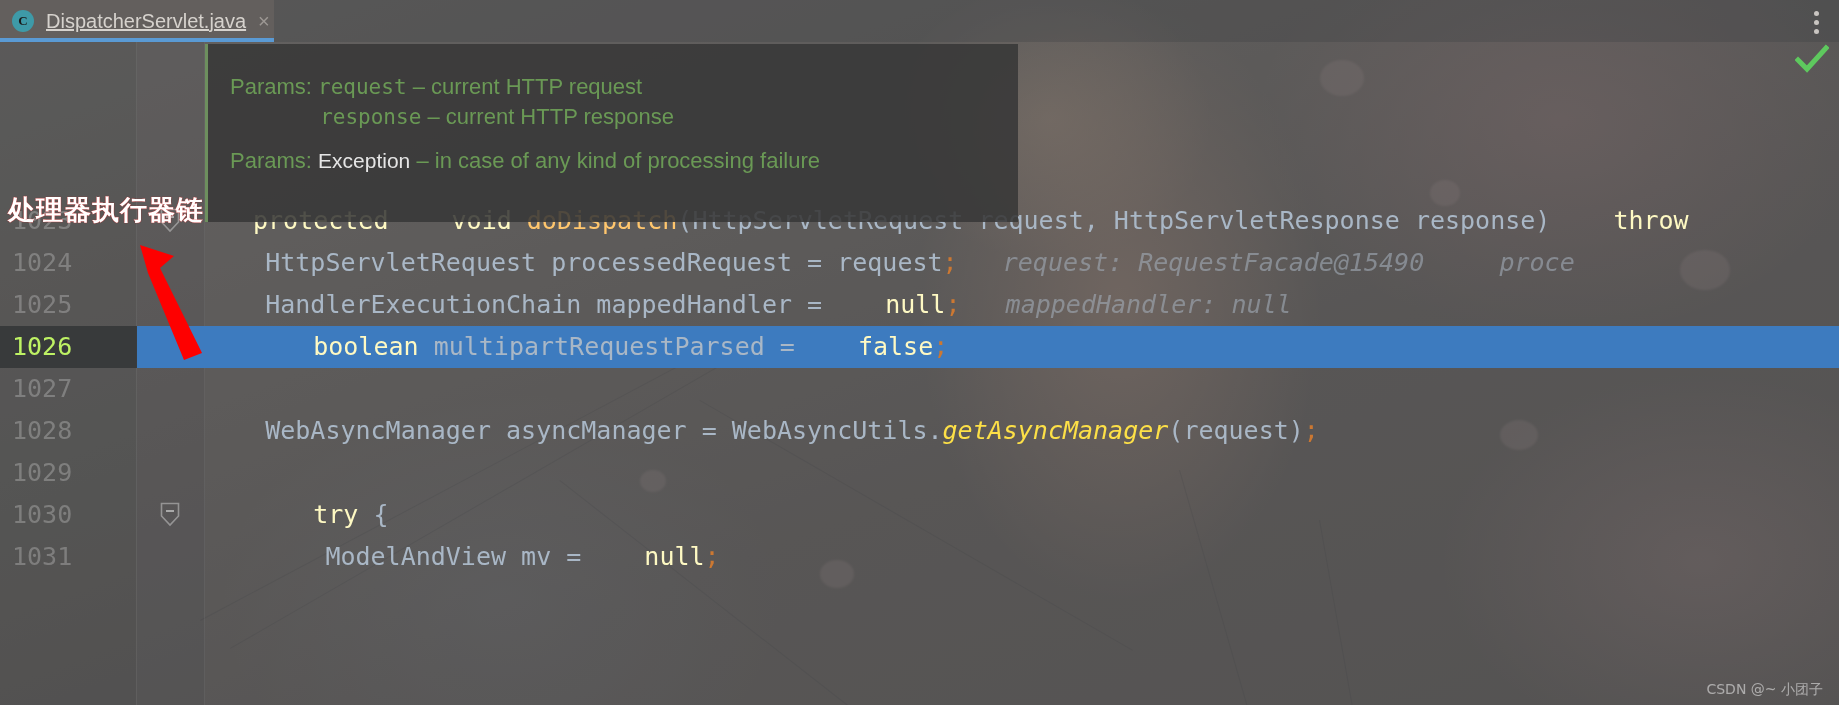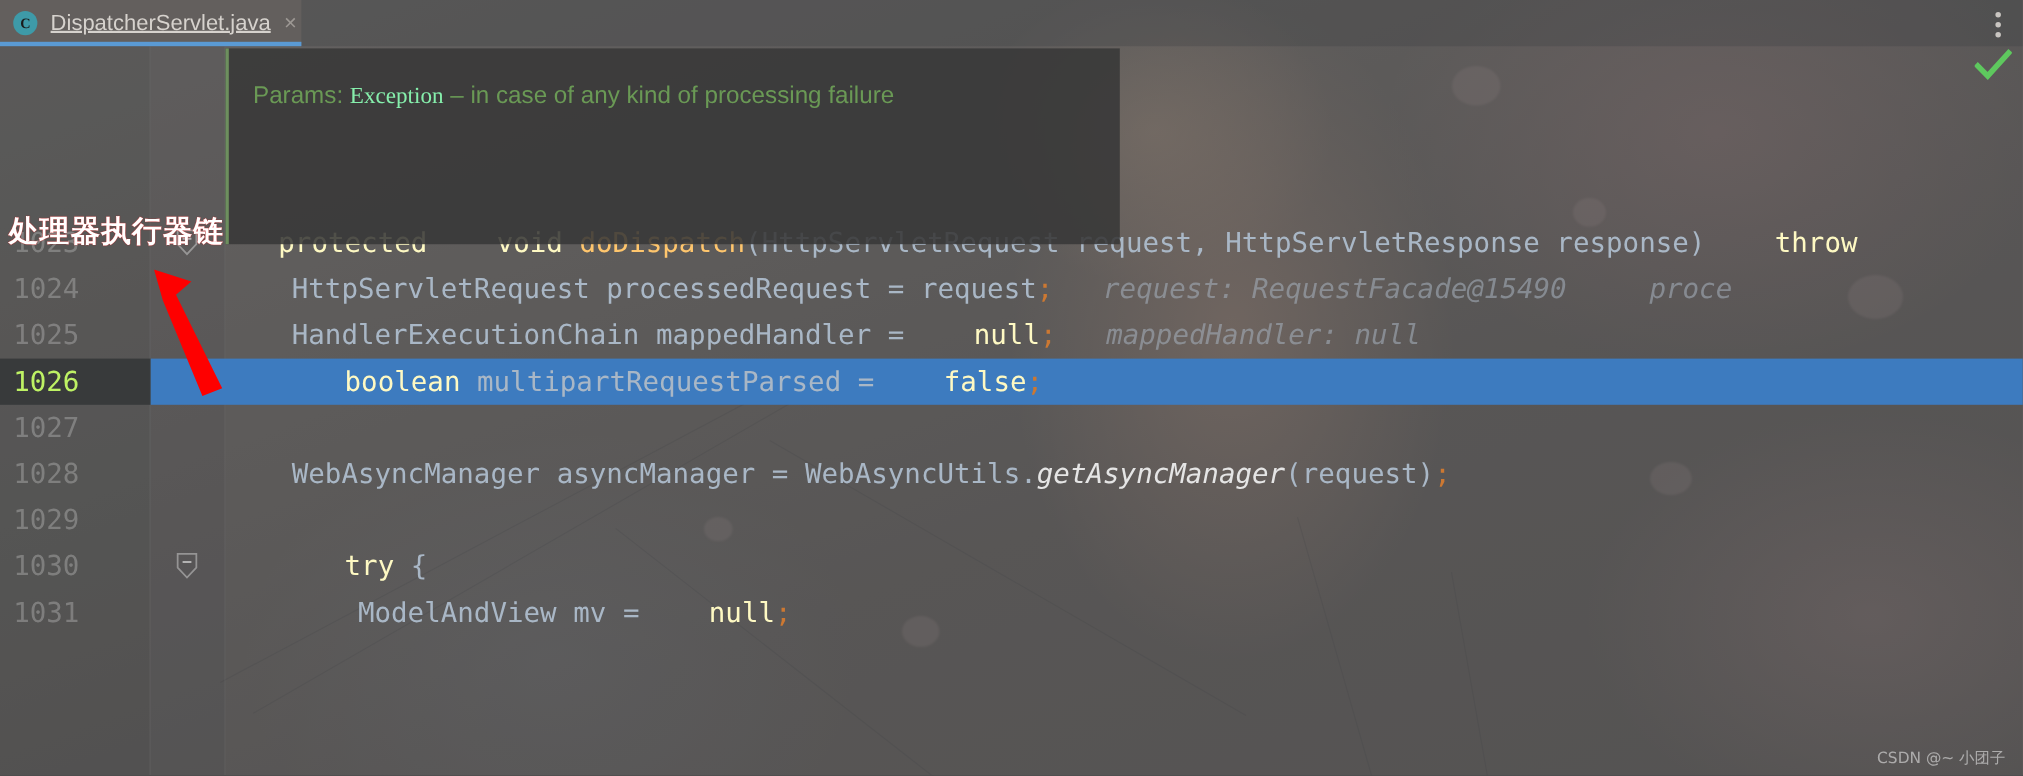--- a/index.html
+++ b/index.html
@@ -149,21 +149,21 @@
     line-height: 42px;
     color: #b6c3d0;
   }
 
   
   .kw   { color: #fef9c3; margin-left: 48px; }        
   .meth { color: #ffc66d; }        
   .typ  { color: #a9b7c6; }        
   .pun  { color: #a9b7c6; }
   .semi { color: #cc7832; }
-  .stat { color: #e5e5e5; font-style: italic; text-align: right; }
+  .stat { color: #fde047; font-style: italic; text-align: right; }
   .hint { color: rgba(160,170,180,0.62); font-style: italic; }
 
   
   .fold {
     position: absolute; left: 160px;
     width: 20px; height: 26px;
     cursor: pointer;
   }
   .fold svg { display: block; }
 
@@ -175,21 +175,21 @@
     border-left: 3px solid #6d8f5e;
     padding: 14px 18px 10px 22px;
     color: #6a9955;
     font-family: "Liberation Sans", sans-serif;
     font-size: 22px;
     line-height: 30px;
     white-space: normal;
   }
   #doc-popup .docline { color: #6a8f4f; }
   #doc-popup .mono { font-family: "DejaVu Sans Mono", "Liberation Mono", monospace; font-size: 21px; }
-  #doc-popup .link { color: #86efac; font-family: Liberation Serif, serif; font-size: 21px; }
+  #doc-popup .link { color: #e5e5e5; font-family: Liberation Sans, sans-serif; font-size: 21px; }
   #doc-popup .section { margin-top: 14px; }
   #doc-popup .indent { display: inline-block; width: 84px; }
 
   
   #annot-text {
     position: absolute; left: 8px; top: 192px;
     color: #ffffff;
     font-size: 27px;
     font-weight: bold;
     font-family: Liberation Mono, monospace;
@@ -236,20 +236,31 @@
             <path d="M1.5 1.5 H18.5 V14 L10 23 L1.5 14 Z" fill="none" stroke="rgba(200,200,200,0.55)" stroke-width="1.6"></path>
             <line x1="6" y1="9" x2="14" y2="9" stroke="rgba(210,210,210,0.75)" stroke-width="1.8"></line>
           </svg></div><div class="codetext"><span class="kw">protected</span><span class="pun"> </span><span class="kw">void</span><span class="pun"> </span><span class="meth">doDispatch</span><span class="pun">(</span><span class="typ">HttpServletRequest</span><span class="pun"> request, </span><span class="typ">HttpServletResponse</span><span class="pun"> response) </span><span class="kw">throw</span></div></div><div class="line-row" style="top: 200px;"><div class="lineno">1024</div><div class="codetext"><span class="typ">    HttpServletRequest</span><span class="pun"> processedRequest </span><span class="pun">= request</span><span class="semi">;</span><span class="hint">   request: RequestFacade@15490     proce</span></div></div><div class="line-row" style="top: 242px;"><div class="lineno">1025</div><div class="codetext"><span class="typ">    HandlerExecutionChain</span><span class="pun"> mappedHandler </span><span class="pun">= </span><span class="kw">null</span><span class="semi">;</span><span class="hint">   mappedHandler: null</span></div></div><div class="line-row current" style="top: 284px;"><div class="gutter-hl"></div><div class="code-hl" style="background: rgb(61, 123, 191);"></div><div class="lineno">1026</div><div class="codetext"><span class="pun">    </span><span class="kw">boolean</span><span class="pun"> multipartRequestParsed </span><span class="pun">= </span><span class="kw">false</span><span class="semi">;</span></div></div><div class="line-row" style="top: 326px;"><div class="lineno">1027</div><div class="codetext"></div></div><div class="line-row" style="top: 368px;"><div class="lineno">1028</div><div class="codetext"><span class="typ">    WebAsyncManager</span><span class="pun"> asyncManager </span><span class="pun">= </span><span class="typ">WebAsyncUtils</span><span class="pun">.</span><span class="stat">getAsyncManager</span><span class="pun">(request)</span><span class="semi">;</span></div></div><div class="line-row" style="top: 410px;"><div class="lineno">1029</div><div class="codetext"></div></div><div class="line-row" style="top: 452px;"><div class="lineno">1030</div><div class="fold" style="top: 8px;"><svg width="20" height="26" viewBox="0 0 20 26">
             <path d="M1.5 1.5 H18.5 V14 L10 23 L1.5 14 Z" fill="none" stroke="rgba(200,200,200,0.55)" stroke-width="1.6"></path>
             <line x1="6" y1="9" x2="14" y2="9" stroke="rgba(210,210,210,0.75)" stroke-width="1.8"></line>
           </svg></div><div class="codetext"><span class="pun">    </span><span class="kw">try</span><span class="pun"> {</span></div></div><div class="line-row" style="top: 494px;"><div class="lineno">1031</div><div class="codetext"><span class="typ">        ModelAndView</span><span class="pun"> mv </span><span class="pun">= </span><span class="kw">null</span><span class="semi">;</span></div></div></div>
 
   <div id="doc-popup">
     <div class="section">
       <span>Params:</span>
+      <span class="mono">request</span>
+      <span>–</span>
+      <span>current HTTP request</span>
+      <br>
+      <span class="indent"></span>
+      <span class="mono">response</span>
+      <span>–</span>
+      <span>current HTTP response</span>
+    </div>
+    <div class="section">
+      <span>Params:</span>
       <span class="link">Exception</span>
       <span>–</span>
       <span>in case of any kind of processing failure</span>
     </div>
   </div>
 
   <div id="tabbar">
     <div id="tab-active">
       <span class="class-icon">C</span>
       <span id="tab-title">DispatcherServlet.java</span>

